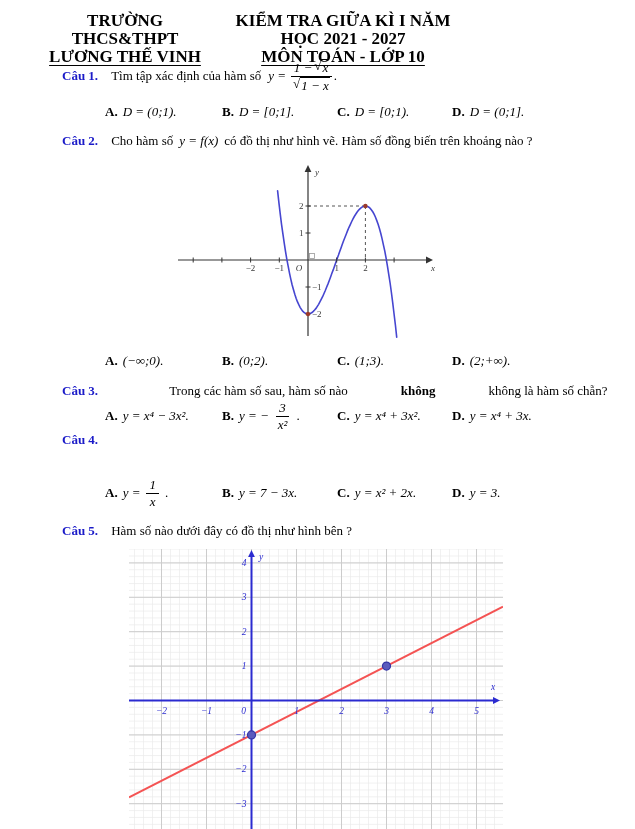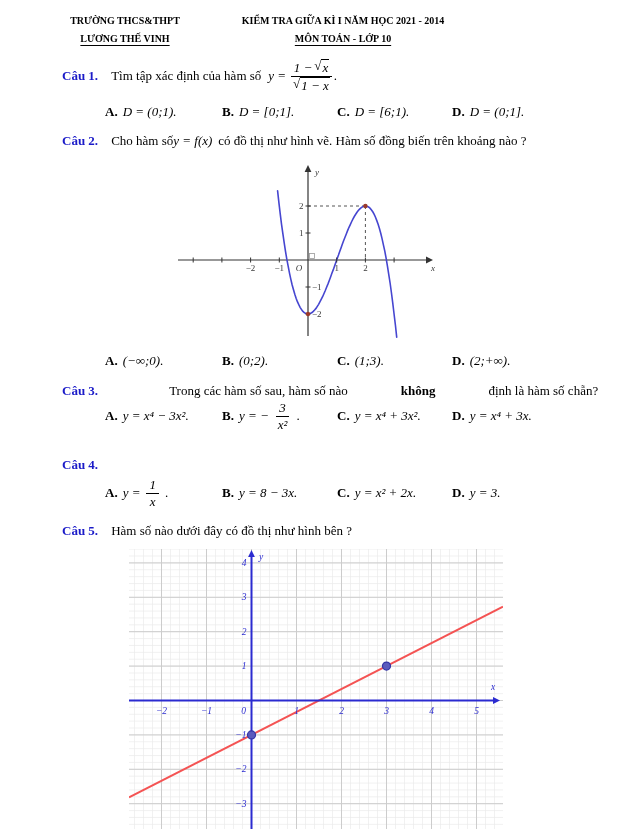--- a/index.html
+++ b/index.html
@@ -1,21 +1,21 @@
 <!DOCTYPE html>
 <html><head>
 <meta charset="utf-8">
 <style>
   html,body{margin:0;padding:0;}
   body{
     width:635px;height:829px;background:#ffffff;position:relative;overflow:hidden;
     font-family:"Liberation Serif", serif;color:#000;font-size:13px;
   }
   .abs{position:absolute;}
-  .hdr{font-weight:bold;font-size:10px;text-align:center;line-height:18px;}
+  .hdr{font-weight:bold;font-size:17px;text-align:center;line-height:18px;}
   .underl{text-decoration:underline;text-underline-offset:3px;}
   .qline{position:absolute;display:flex;align-items:center;}
   .qlabel{color:#1b1bc8;font-weight:bold;white-space:nowrap;}
   .qtext{white-space:nowrap;font-family:Liberation Serif, serif;}
   .mi{font-style:italic;}
   .row{position:absolute;left:0;width:635px;}
   .opt{position:absolute;display:flex;align-items:center;gap:5px;white-space:nowrap;}
   .okey{font-weight:bold;}
   .frac{display:inline-flex;flex-direction:column;align-items:center;vertical-align:middle;font-style:italic;line-height:1.2;margin:0 1px;}
   .frac .num{border-bottom:1px solid #000;padding:0 3px;display:inline-flex;align-items:flex-end;gap:2px;}
@@ -26,21 +26,21 @@
   svg{display:block;}
 </style>
 </head>
 <body>
 
 <div class="abs hdr" style="left:40px;top:12px;width:170px;">
   <div>TRƯỜNG THCS&amp;THPT</div>
   <div class="underl">LƯƠNG THẾ VINH</div>
 </div>
 <div class="abs hdr" style="left:218px;top:12px;width:250px;">
-  <div>KIỂM TRA GIỮA KÌ I NĂM HỌC 2021 - 2014</div>
+  <div>KIỂM TRA GIỮA KÌ I NĂM HỌC 2021 - 2027</div>
   <div class="underl">MÔN TOÁN - LỚP 10</div>
 </div>
 
 <div class="qline" style="left:62px;top:55px;height:42px;">
   <span class="qlabel">Câu 1.</span>
   <span class="qtext" style="margin-left:13px;">Tìm tập xác định của hàm số</span>
   <span class="mi" style="margin-left:7px;">y =</span>
   <span class="frac" style="margin-left:4px;">
     <span class="num">
       <span>1 −</span>
@@ -61,32 +61,32 @@
   <span class="opt" style="left:105px;top:0;height:24px;">
       <b class="okey">A.</b>
       <span class="mi">D = (0;1).</span>
     </span>
   <span class="opt" style="left:222px;top:0;height:24px;">
       <b class="okey">B.</b>
       <span class="mi">D = [0;1].</span>
     </span>
   <span class="opt" style="left:337px;top:0;height:24px;">
       <b class="okey">C.</b>
-      <span class="mi">D = [6;1).</span>
+      <span class="mi">D = [0;1).</span>
     </span>
   <span class="opt" style="left:452px;top:0;height:24px;">
       <b class="okey">D.</b>
       <span class="mi">D = (0;1].</span>
     </span>
 </div>
 
 <div class="qline" style="left:62px;top:133px;height:16px;">
   <span class="qlabel">Câu 2.</span>
   <span class="qtext" style="margin-left:13px;">Cho hàm số</span>
-  <span class="mi" style="">y = f(x)</span>
+  <span class="mi" style="margin-left:6px;">y = f(x)</span>
   <span class="qtext" style="margin-left:6px;">có đồ thị như hình vẽ. Hàm số đồng biến trên khoảng nào ?</span>
 </div>
 
 <div class="abs" style="left:176px;top:160px;">
   <svg id="g1" width="262" height="186" viewBox="0 0 262 186">
       <line x1="132" y1="46" x2="189.4" y2="46" stroke="#555555" stroke-width="1" stroke-dasharray="3 3"></line>
       <line x1="189.4" y1="46" x2="189.4" y2="100" stroke="#555555" stroke-width="1" stroke-dasharray="3 3"></line>
       <line x1="2" y1="100" x2="252" y2="100" stroke="#333333" stroke-width="1.2"></line>
       <line x1="132" y1="10" x2="132" y2="176" stroke="#333333" stroke-width="1.2"></line>
       <path d="M 257 100 L 250 96.6 L 250 103.4 Z" fill="#333333"></path>
@@ -136,21 +136,21 @@
   <span class="opt" style="left:452px;top:0;height:22px;">
       <b class="okey">D.</b>
       <span class="mi">(2;+∞).</span>
     </span>
 </div>
 
 <div class="qline" style="left:62px;top:383px;height:16px;gap:48px;">
   <span class="qlabel">Câu 3.</span>
   <span class="qtext" style="margin-left:23px;">Trong các hàm số sau, hàm số nào</span>
   <b class="qtext" style="margin-left:5px;">không</b>
-  <span class="qtext" style="margin-left:5px;">định là hàm số chẵn?</span>
+  <span class="qtext" style="margin-left:5px;">không là hàm số chẵn?</span>
 </div>
 
 <div class="row" style="top:397px;height:38px;">
   <span class="opt" style="left:105px;top:0;height:38px;">
       <b class="okey">A.</b>
       <span class="mi">y = x⁴ − 3x².</span>
     </span>
   <span class="opt" style="left:222px;top:0;height:38px;">
     <b class="okey">B.</b>
     <span class="mi">y = −</span>
@@ -163,37 +163,37 @@
   <span class="opt" style="left:337px;top:0;height:38px;">
       <b class="okey">C.</b>
       <span class="mi">y = x⁴ + 3x².</span>
     </span>
   <span class="opt" style="left:452px;top:0;height:38px;">
       <b class="okey">D.</b>
       <span class="mi">y = x⁴ + 3x.</span>
     </span>
 </div>
 
-<div class="qline" style="left:62px;top:457px;height:16px;">
+<div class="qline" style="left:62px;top:432px;height:16px;">
   <span class="qlabel">Câu 4.</span>
 </div>
 
 <div class="row" style="top:473px;height:40px;">
   <span class="opt" style="left:105px;top:0;height:40px;">
     <b class="okey">A.</b>
     <span class="mi">y =</span>
       <span class="frac">
         <span class="num">1</span>
         <span class="den">x</span>
       </span>
       <span>.</span>
   </span>
   <span class="opt" style="left:222px;top:0;height:40px;">
       <b class="okey">B.</b>
-      <span class="mi">y = 8 − 3x.</span>
+      <span class="mi">y = 7 − 3x.</span>
     </span>
   <span class="opt" style="left:337px;top:0;height:40px;">
       <b class="okey">C.</b>
       <span class="mi">y = x² + 2x.</span>
     </span>
   <span class="opt" style="left:452px;top:0;height:40px;">
       <b class="okey">D.</b>
       <span class="mi">y = 3.</span>
     </span>
 </div>

